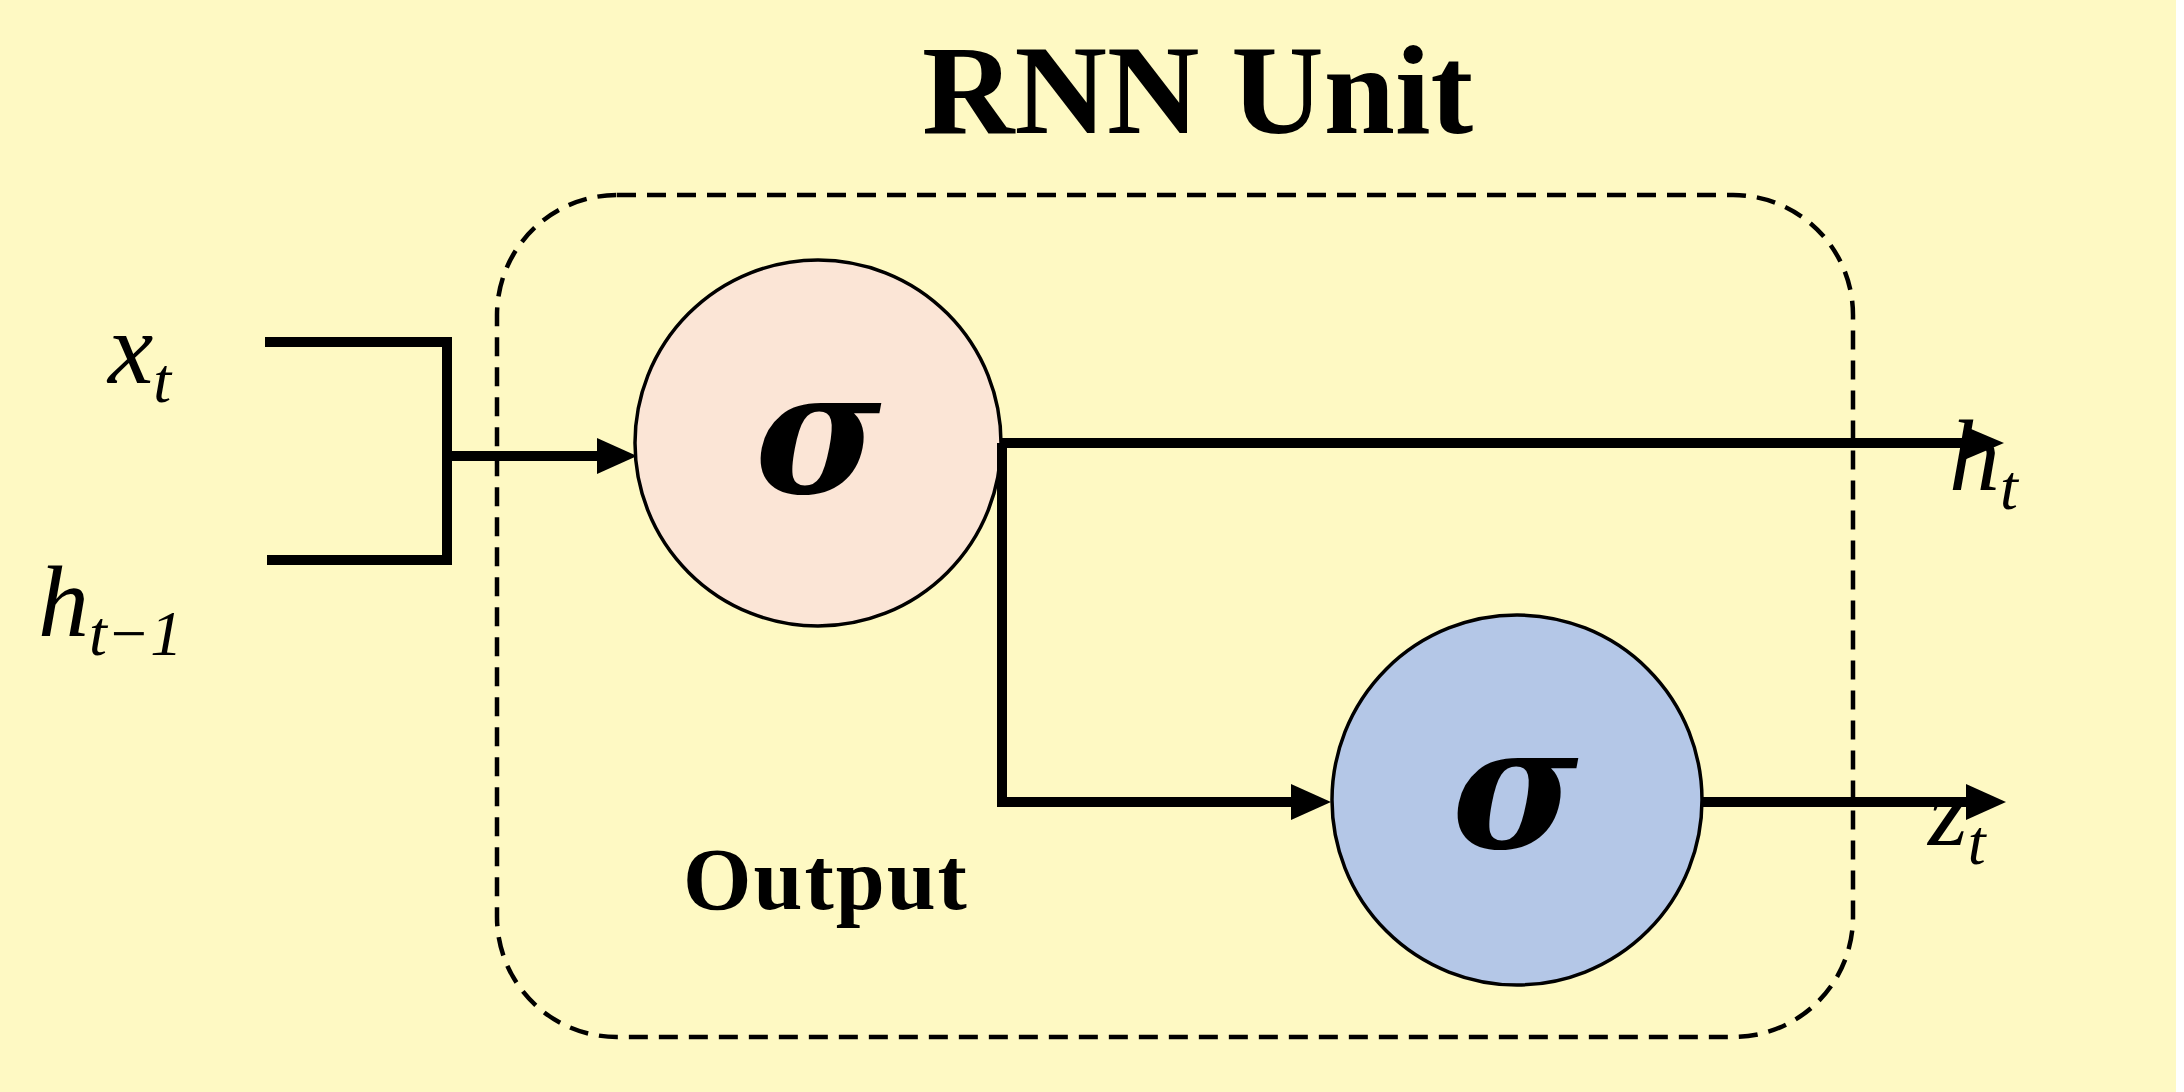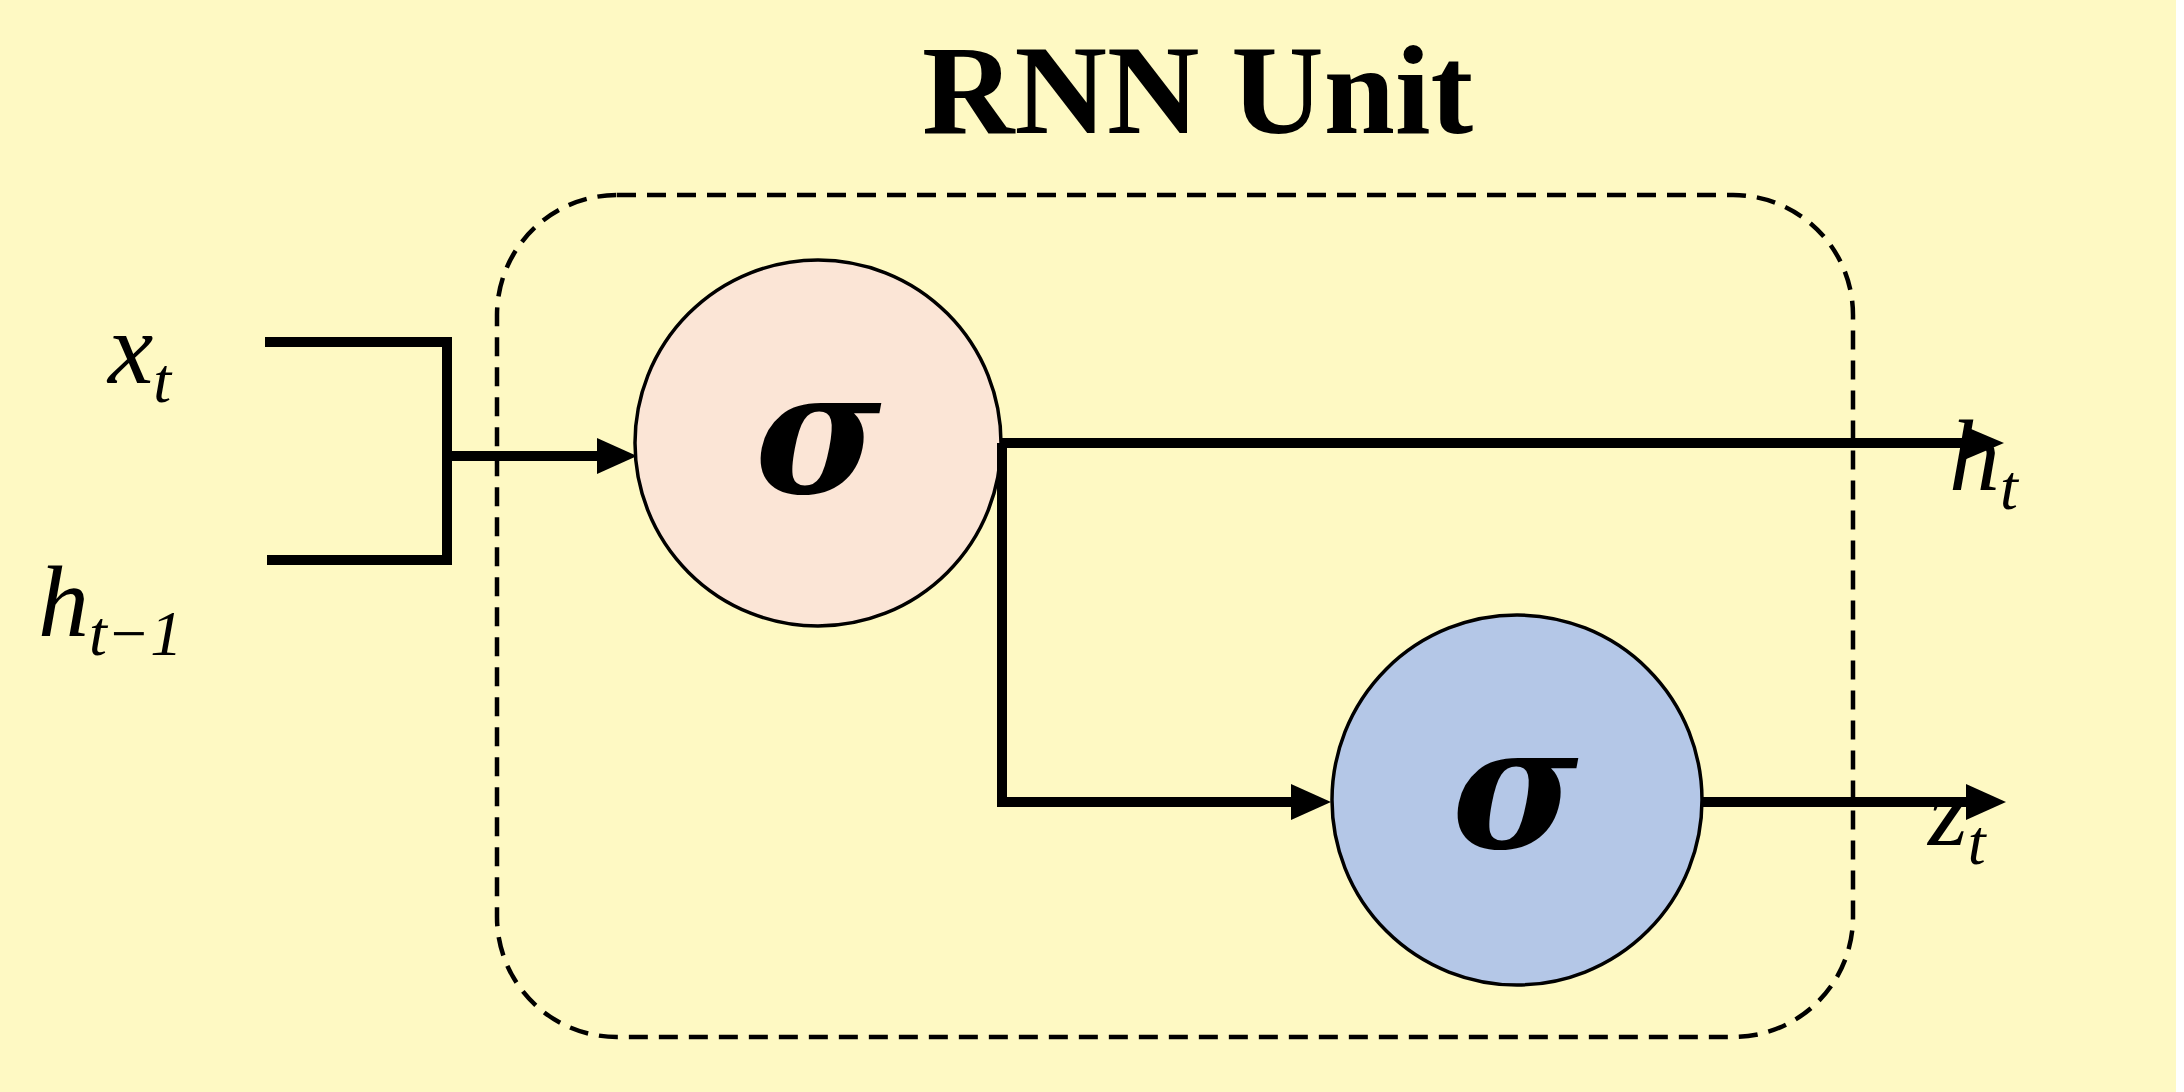--- a/index.html
+++ b/index.html
@@ -76,14 +76,15 @@
 
   <div class="math label-hprev"><span>h</span><span class="sub">t−1</span></div>
 
   <div class="math label-ht"><span>h</span><span class="sub">t</span></div>
 
   <div class="math label-zt"><span>z</span><span class="sub">t</span></div>
 
   <div class="sigma sigma1">σ</div>
   <div class="sigma sigma2">σ</div>
 
+  <div class="box-label">Output</div>
 
 </div>
 
 </body></html>

